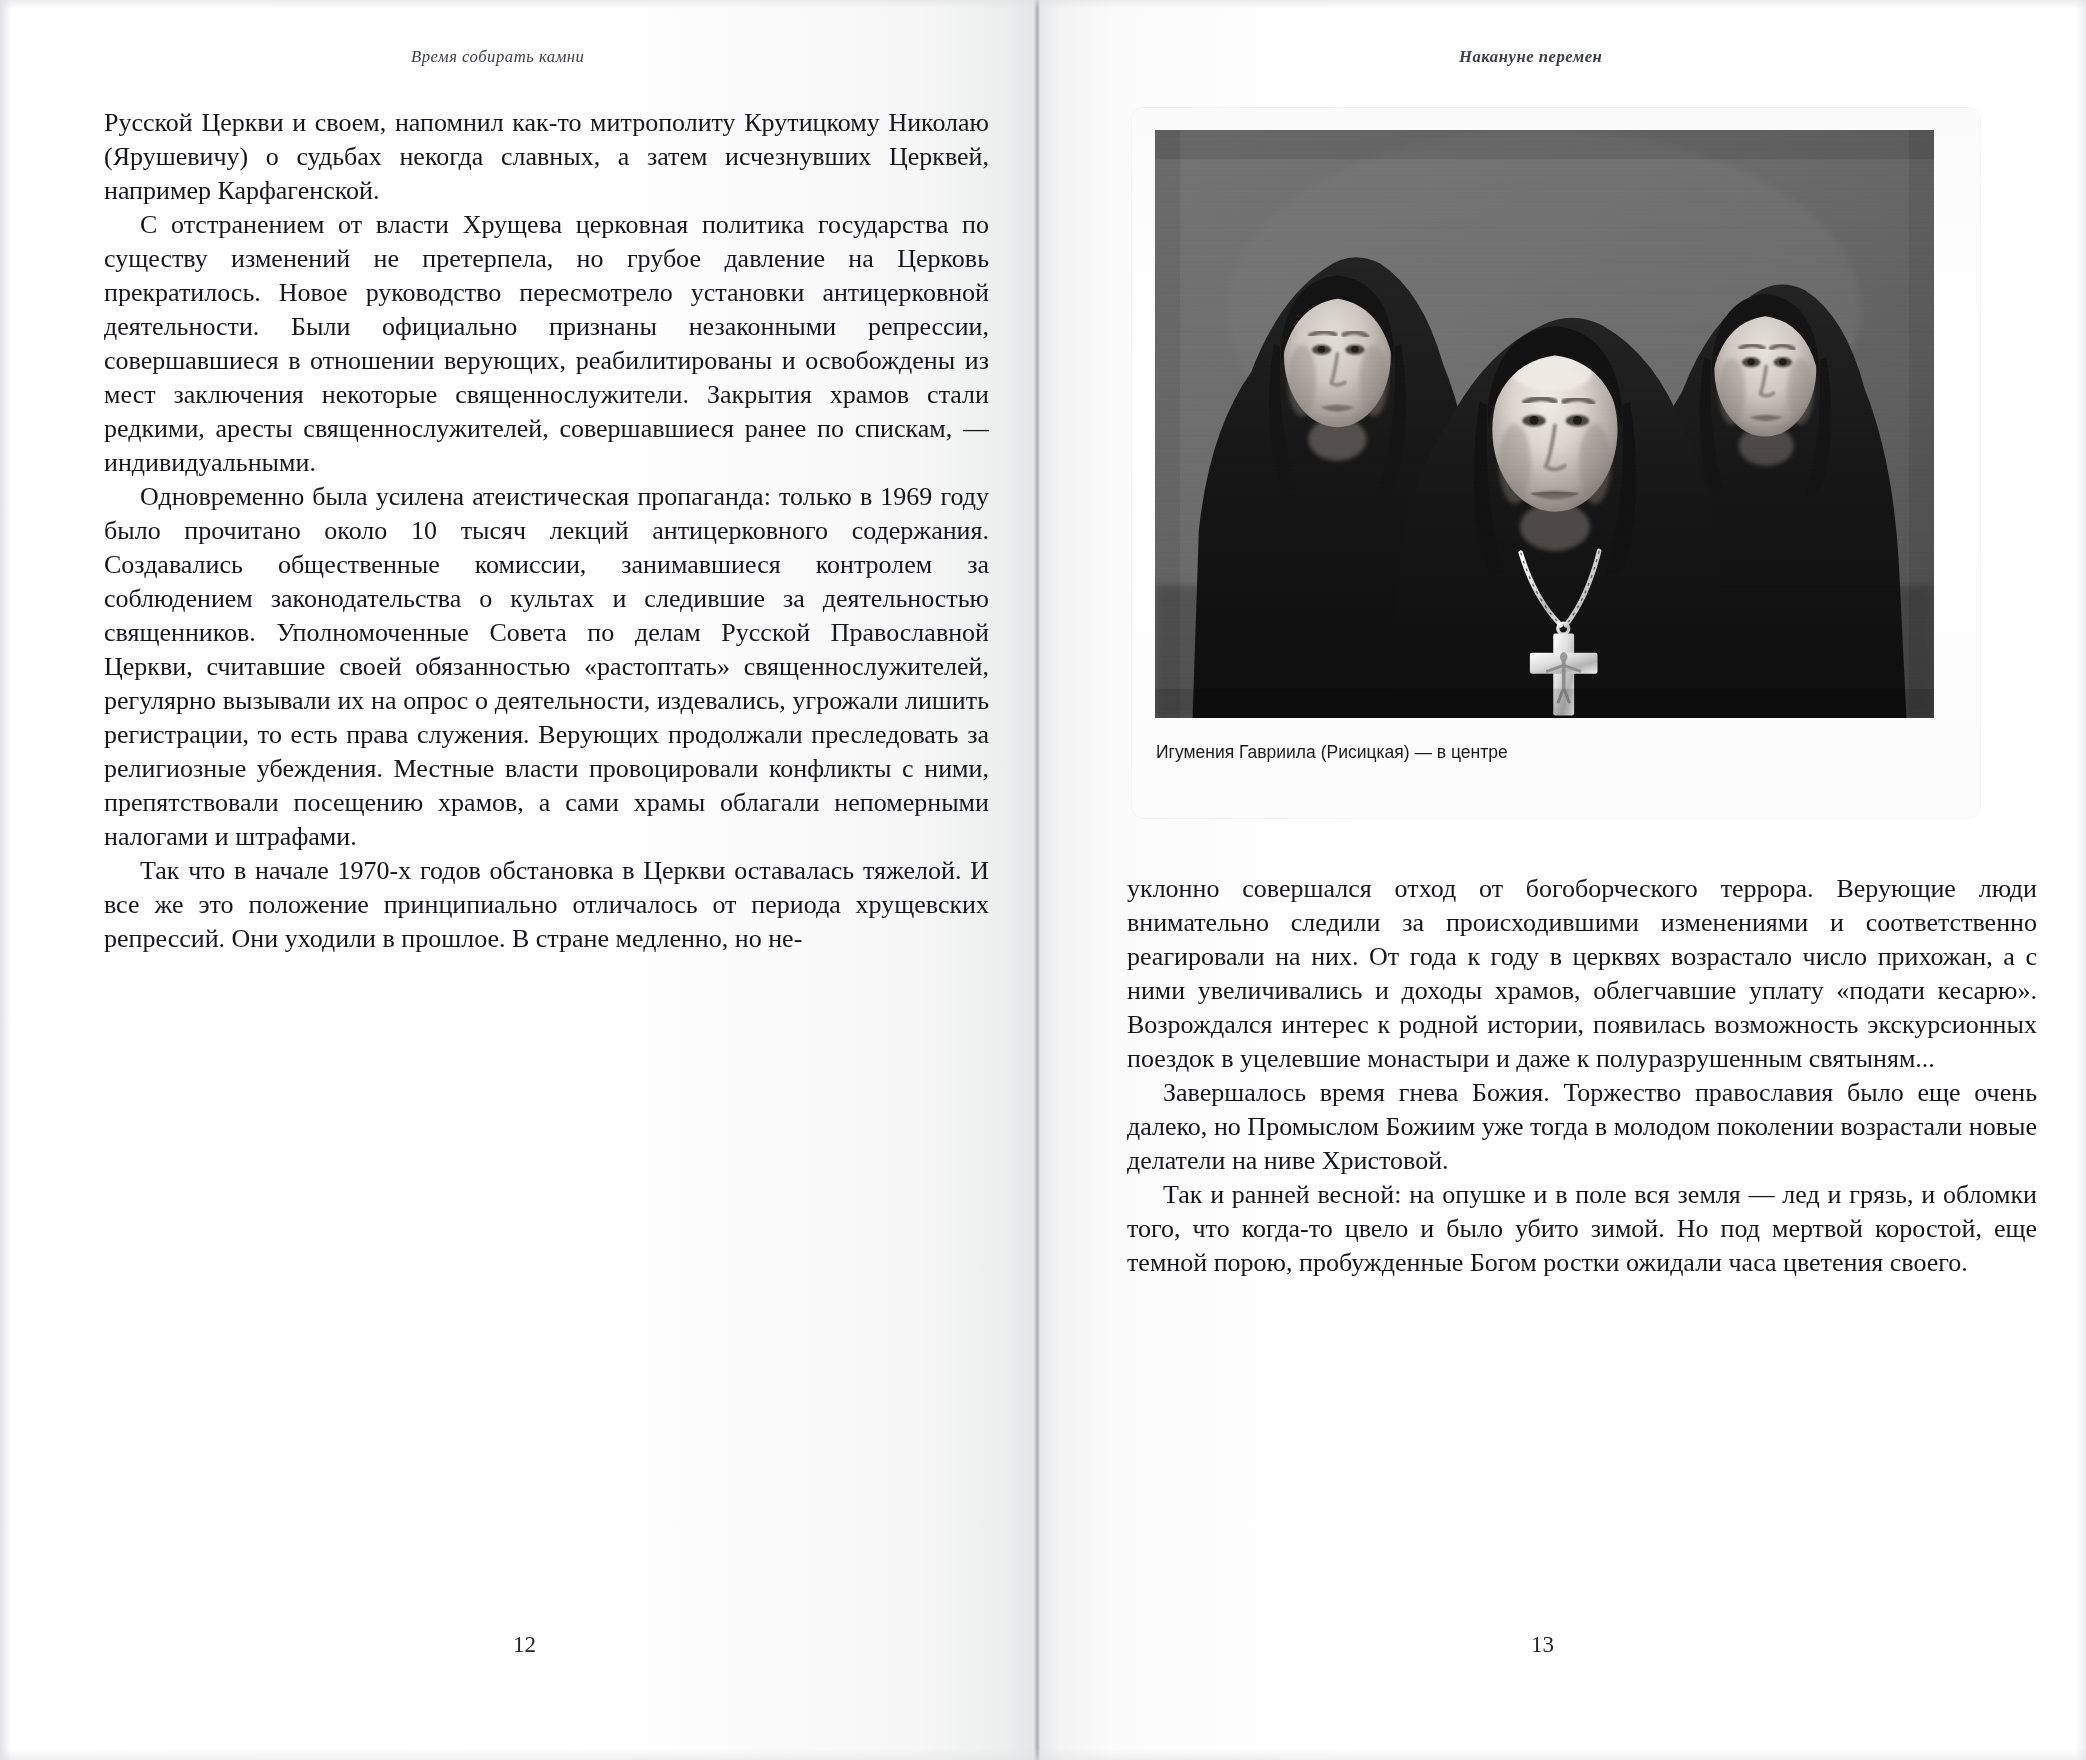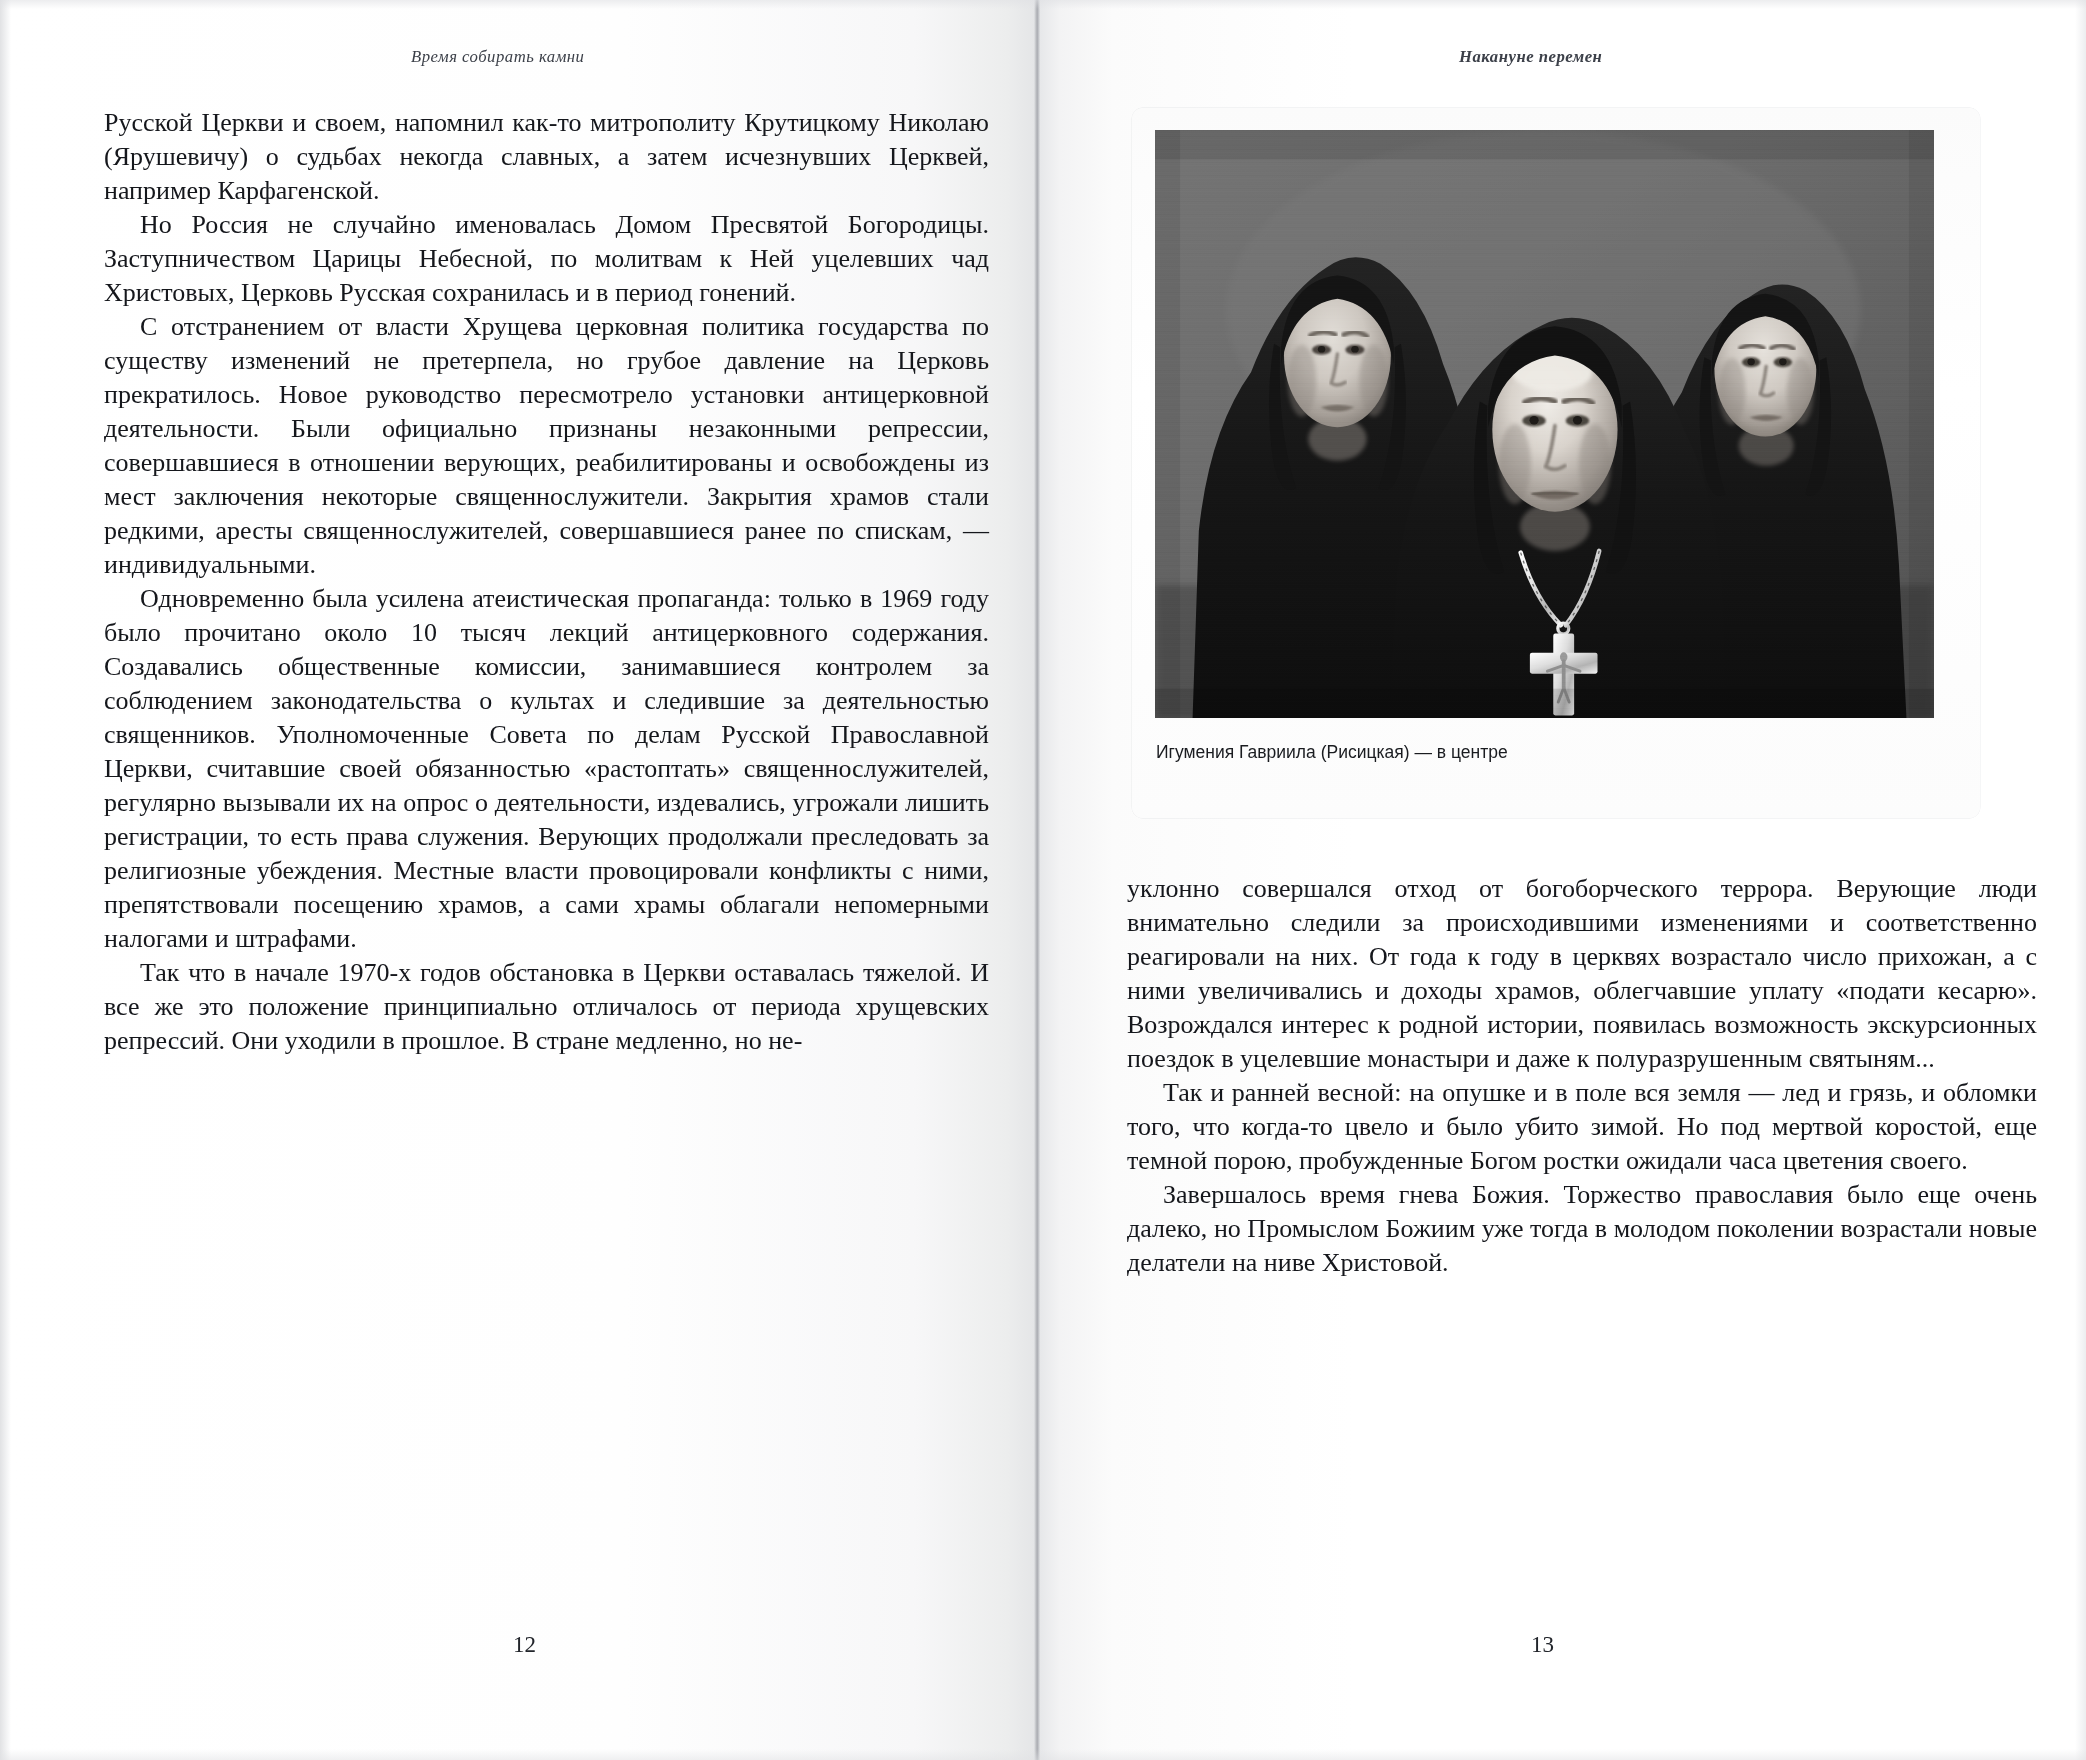--- a/index.html
+++ b/index.html
@@ -177,21 +177,20 @@
   <div class="gutter"></div>
   <div class="edge-shadow-left"></div>
   <div class="edge-shadow-right"></div>
   <div class="edge-shadow-top"></div>
   <div class="edge-shadow-bottom"></div>
 
   <div class="running-head rh-left">Время собирать камни</div>
 
   <div class="col col-left">
     <p class="no-indent">Русской Церкви и своем, напомнил как-то митрополиту Крутицкому Николаю (Ярушевичу) о судьбах некогда славных, а затем исчезнувших Церквей, например Карфагенской.</p>
-    <p>Но Россия не случайно именовалась Домом Пресвятой Богородицы. Заступничеством Царицы Небесной, по молитвам к Ней уцелевших чад Христовых, Церковь Русская сохранилась и в период гонений.</p>
     <p>С отстранением от власти Хрущева церковная политика государства по существу изменений не претерпела, но грубое давление на Церковь прекратилось. Новое руководство пересмотрело установки антицерковной деятельности. Были официально признаны незаконными репрессии, совершавшиеся в отношении верующих, реабилитированы и освобождены из мест заключения некоторые священнослужители. Закрытия храмов стали редкими, аресты священнослужителей, совершавшиеся ранее по спискам, — индивидуальными.</p>
     <p>Одновременно была усилена атеистическая пропаганда: только в 1969 году было прочитано около 10 тысяч лекций антицерковного содержания. Создавались общественные комиссии, занимавшиеся контролем за соблюдением законодательства о культах и следившие за деятельностью священников. Уполномоченные Совета по делам Русской Православной Церкви, считавшие своей обязанностью «растоптать» священнослужителей, регулярно вызывали их на опрос о деятельности, издевались, угрожали лишить регистрации, то есть права служения. Верующих продолжали преследовать за религиозные убеждения. Местные власти провоцировали конфликты с ними, препятствовали посещению храмов, а сами храмы облагали непомерными налогами и штрафами.</p>
     <p>Так что в начале 1970-х годов обстановка в Церкви оставалась тяжелой. И все же это положение принципиально отличалось от периода хрущевских репрессий. Они уходили в прошлое. В стране медленно, но не-</p>
   </div>
 
   <div class="folio folio-left">12</div>
 
   <div class="running-head rh-right">Накануне перемен</div>
 
   <div class="photo-card">
@@ -354,20 +353,20 @@
         <rect x="1806" y="0" width="60" height="1408" fill="#000" opacity="0.08"></rect>
       </svg>
       <div class="grain"></div>
     </div>
 
     <div class="photo-caption">Игумения Гавриила (Рисицкая) — в центре</div>
   </div>
 
   <div class="col col-right">
     <p class="no-indent">уклонно совершался отход от богоборческого террора. Верующие люди внимательно следили за происходившими изменениями и соответственно реагировали на них. От года к году в церквях возрастало число прихожан, а с ними увеличивались и доходы храмов, облегчавшие уплату «подати кесарю». Возрождался интерес к родной истории, появилась возможность экскурсионных поездок в уцелевшие монастыри и даже к полуразрушенным святыням...</p>
+    <p>Завершалось время гнева Божия. Торжество православия было еще очень далеко, но Промыслом Божиим уже тогда в молодом поколении возрастали новые делатели на ниве Христовой.</p>
     <p>Так и ранней весной: на опушке и в поле вся земля — лед и грязь, и обломки того, что когда-то цвело и было убито зимой. Но под мертвой коростой, еще темной порою, пробужденные Богом ростки ожидали часа цветения своего.</p>
-    <p>Завершалось время гнева Божия. Торжество православия было еще очень далеко, но Промыслом Божиим уже тогда в молодом поколении возрастали новые делатели на ниве Христовой.</p>
   </div>
 
   <div class="folio folio-right">13</div>
 
 </div>
 
 
 </body></html>

